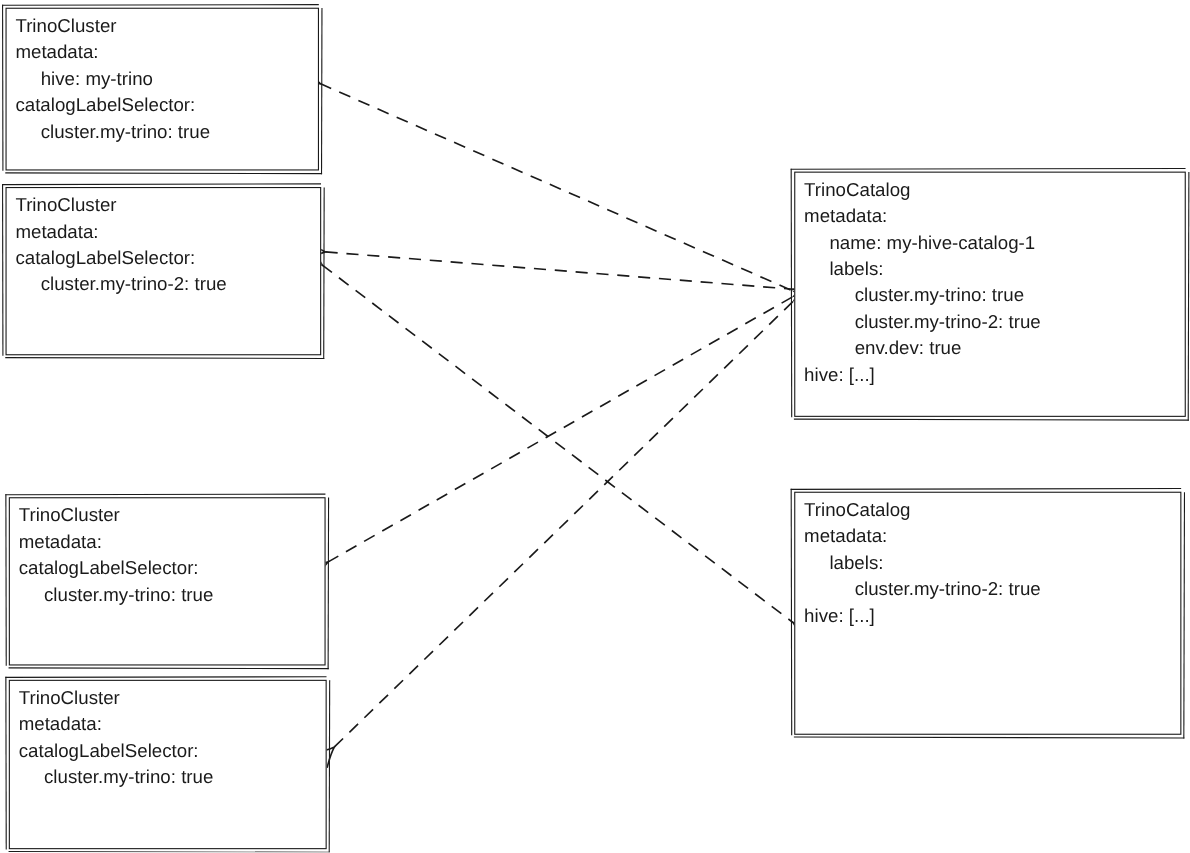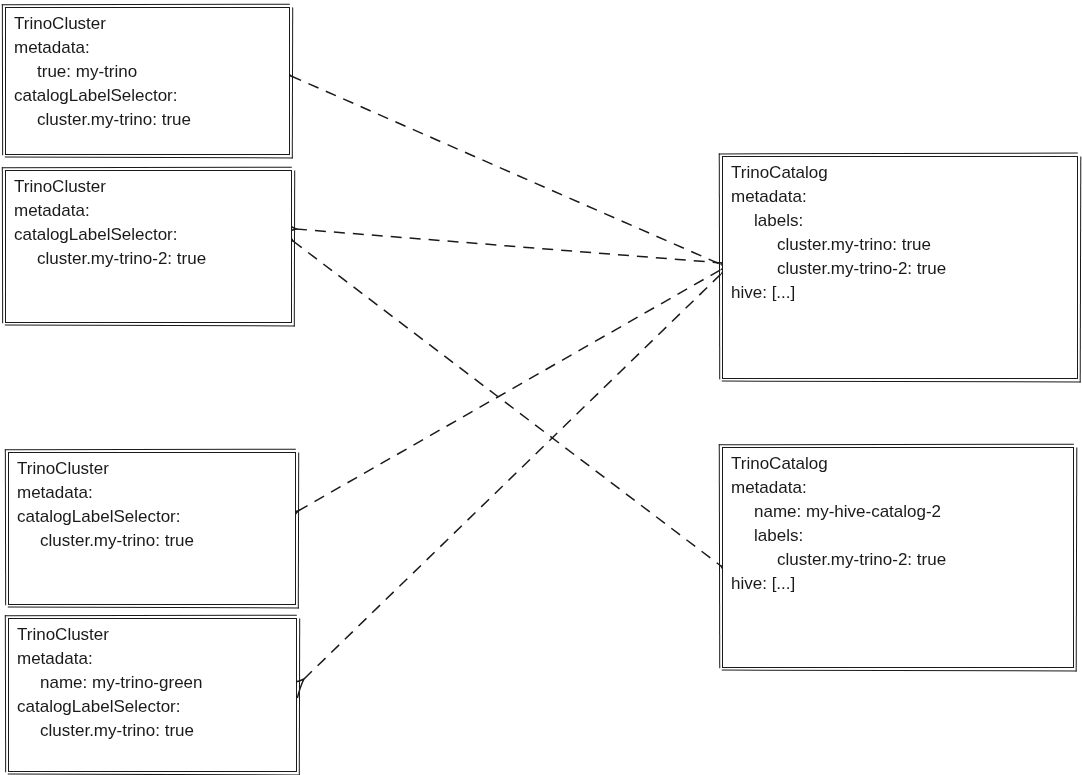--- a/index.html
+++ b/index.html
@@ -74,21 +74,21 @@
     <line class="arrow" x1="291" y1="76" x2="722" y2="265" marker-start="url(#ah)" marker-end="url(#ah)"></line>
     <line class="arrow" x1="296" y1="229" x2="722" y2="263" marker-start="url(#ah)" marker-end="url(#ah)"></line>
     <line class="arrow" x1="293" y1="241" x2="721" y2="566" marker-start="url(#ah)" marker-end="url(#ah)"></line>
     <line class="arrow" x1="298" y1="511" x2="722" y2="269" marker-start="url(#ah)" marker-end="url(#ah)"></line>
     <line class="arrow" x1="304" y1="679" x2="722" y2="273" marker-start="url(#ah)" marker-end="url(#ah)"></line>
   </svg>
 
   <div class="box" style="left:5px; top:7px; width:285px; height:148px;">
     <div class="line">TrinoCluster</div>
     <div class="line">metadata:</div>
-    <div class="line i1">true: my-trino</div>
+    <div class="line i1">hive: my-trino</div>
     <div class="line">catalogLabelSelector:</div>
     <div class="line i1">cluster.my-trino: true</div>
   </div>
 
   <div class="box" style="left:5px; top:170px; width:287px; height:153px;">
     <div class="line">TrinoCluster</div>
     <div class="line">metadata:</div>
     <div class="line">catalogLabelSelector:</div>
     <div class="line i1">cluster.my-trino-2: true</div>
   </div>
@@ -96,36 +96,36 @@
   <div class="box" style="left:8px; top:452px; width:288px; height:153px;">
     <div class="line">TrinoCluster</div>
     <div class="line">metadata:</div>
     <div class="line">catalogLabelSelector:</div>
     <div class="line i1">cluster.my-trino: true</div>
   </div>
 
   <div class="box" style="left:8px; top:618px; width:289px; height:154px;">
     <div class="line">TrinoCluster</div>
     <div class="line">metadata:</div>
-    <div class="line i1">name: my-trino-green</div>
     <div class="line">catalogLabelSelector:</div>
     <div class="line i1">cluster.my-trino: true</div>
   </div>
 
   <div class="box" style="left:722px; top:156px; width:356px; height:223px;">
     <div class="line">TrinoCatalog</div>
     <div class="line">metadata:</div>
+    <div class="line i1">name: my-hive-catalog-1</div>
     <div class="line i1">labels:</div>
     <div class="line i2">cluster.my-trino: true</div>
     <div class="line i2">cluster.my-trino-2: true</div>
+    <div class="line i2">env.dev: true</div>
     <div class="line">hive: [...]</div>
   </div>
 
   <div class="box" style="left:722px; top:447px; width:352px; height:221px;">
     <div class="line">TrinoCatalog</div>
     <div class="line">metadata:</div>
-    <div class="line i1">name: my-hive-catalog-2</div>
     <div class="line i1">labels:</div>
     <div class="line i2">cluster.my-trino-2: true</div>
     <div class="line">hive: [...]</div>
   </div>
 
 </div>
 
 </body></html>

